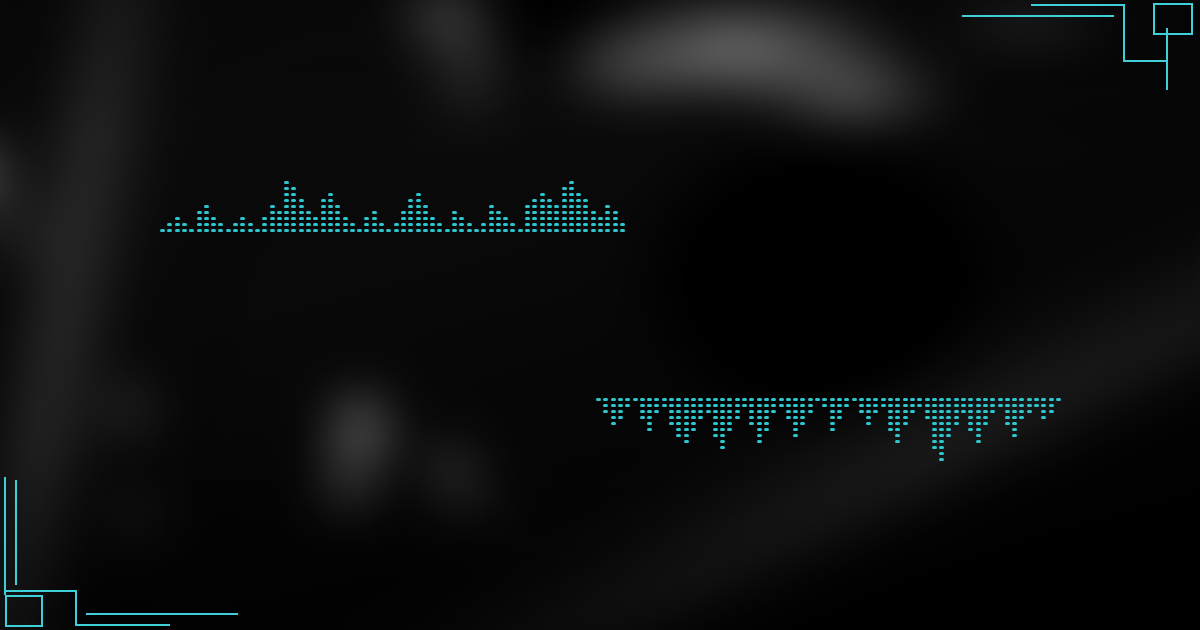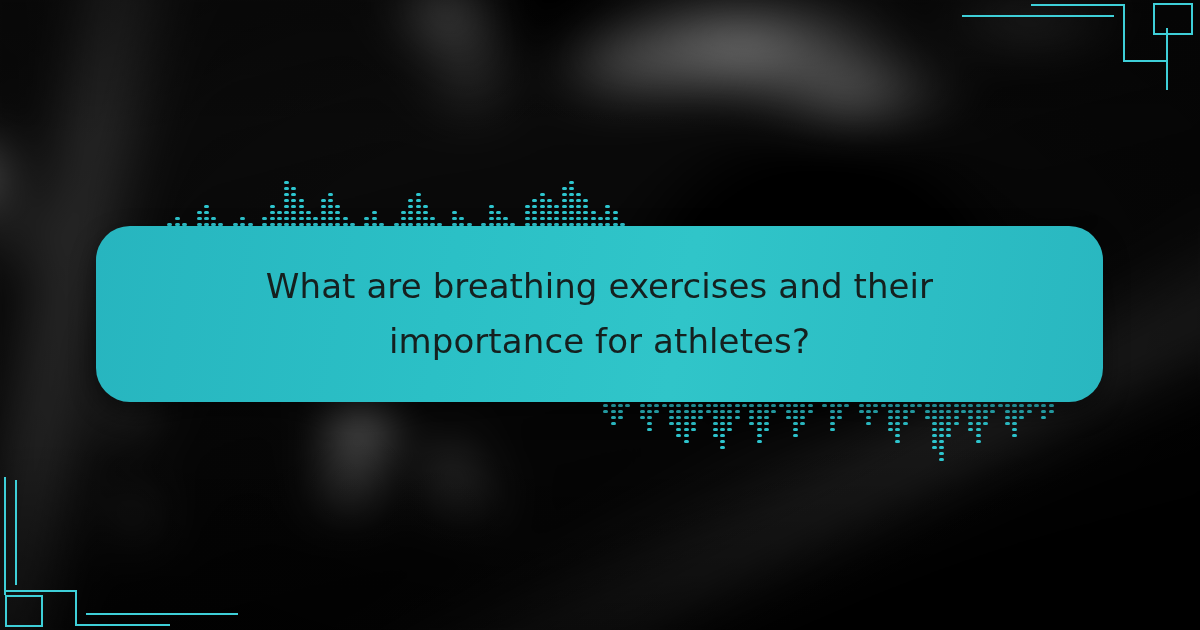--- a/index.html
+++ b/index.html
@@ -918,24 +918,20 @@
       <div class="col" style="left: 452.6px;">
         <span class="dot" style="top: 0px;"></span>
         <span class="dot" style="top: 6px;"></span>
         <span class="dot" style="top: 12px;"></span>
       </div>
       <div class="col" style="left: 459.9px;">
         <span class="dot" style="top: 0px;"></span>
       </div>
     </div>
 
-  <div id="question-card">
-    <div id="question-text">What are breathing exercises and their
-importance for athletes?</div>
-  </div>
 
   <div class="corner" id="corner-tr">
     <span class="h1"></span>
     <span class="h2"></span>
     <span class="v1"></span>
     <span class="hj"></span>
     <span class="v2"></span>
     <div class="box"></div>
   </div>
 

